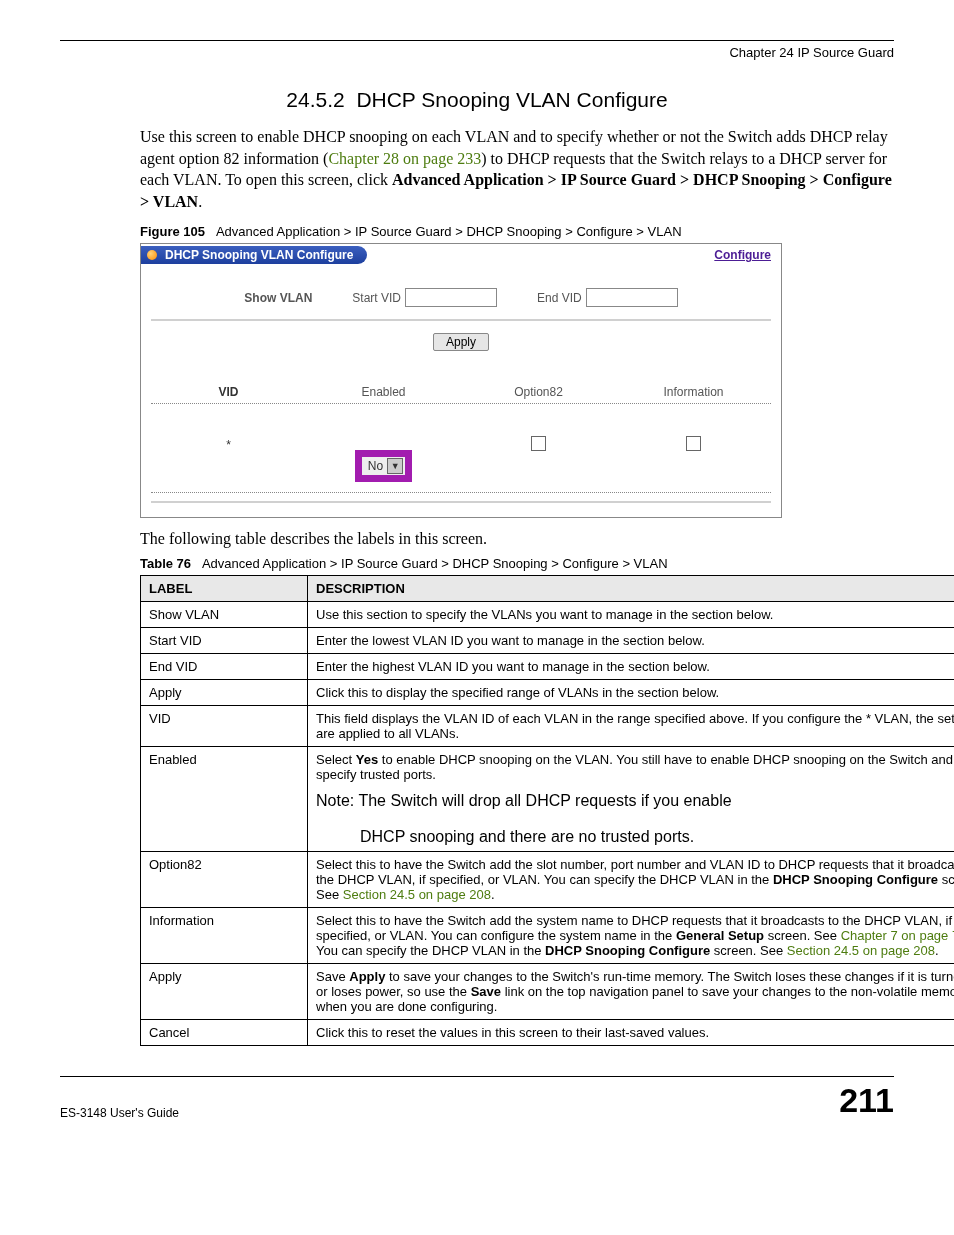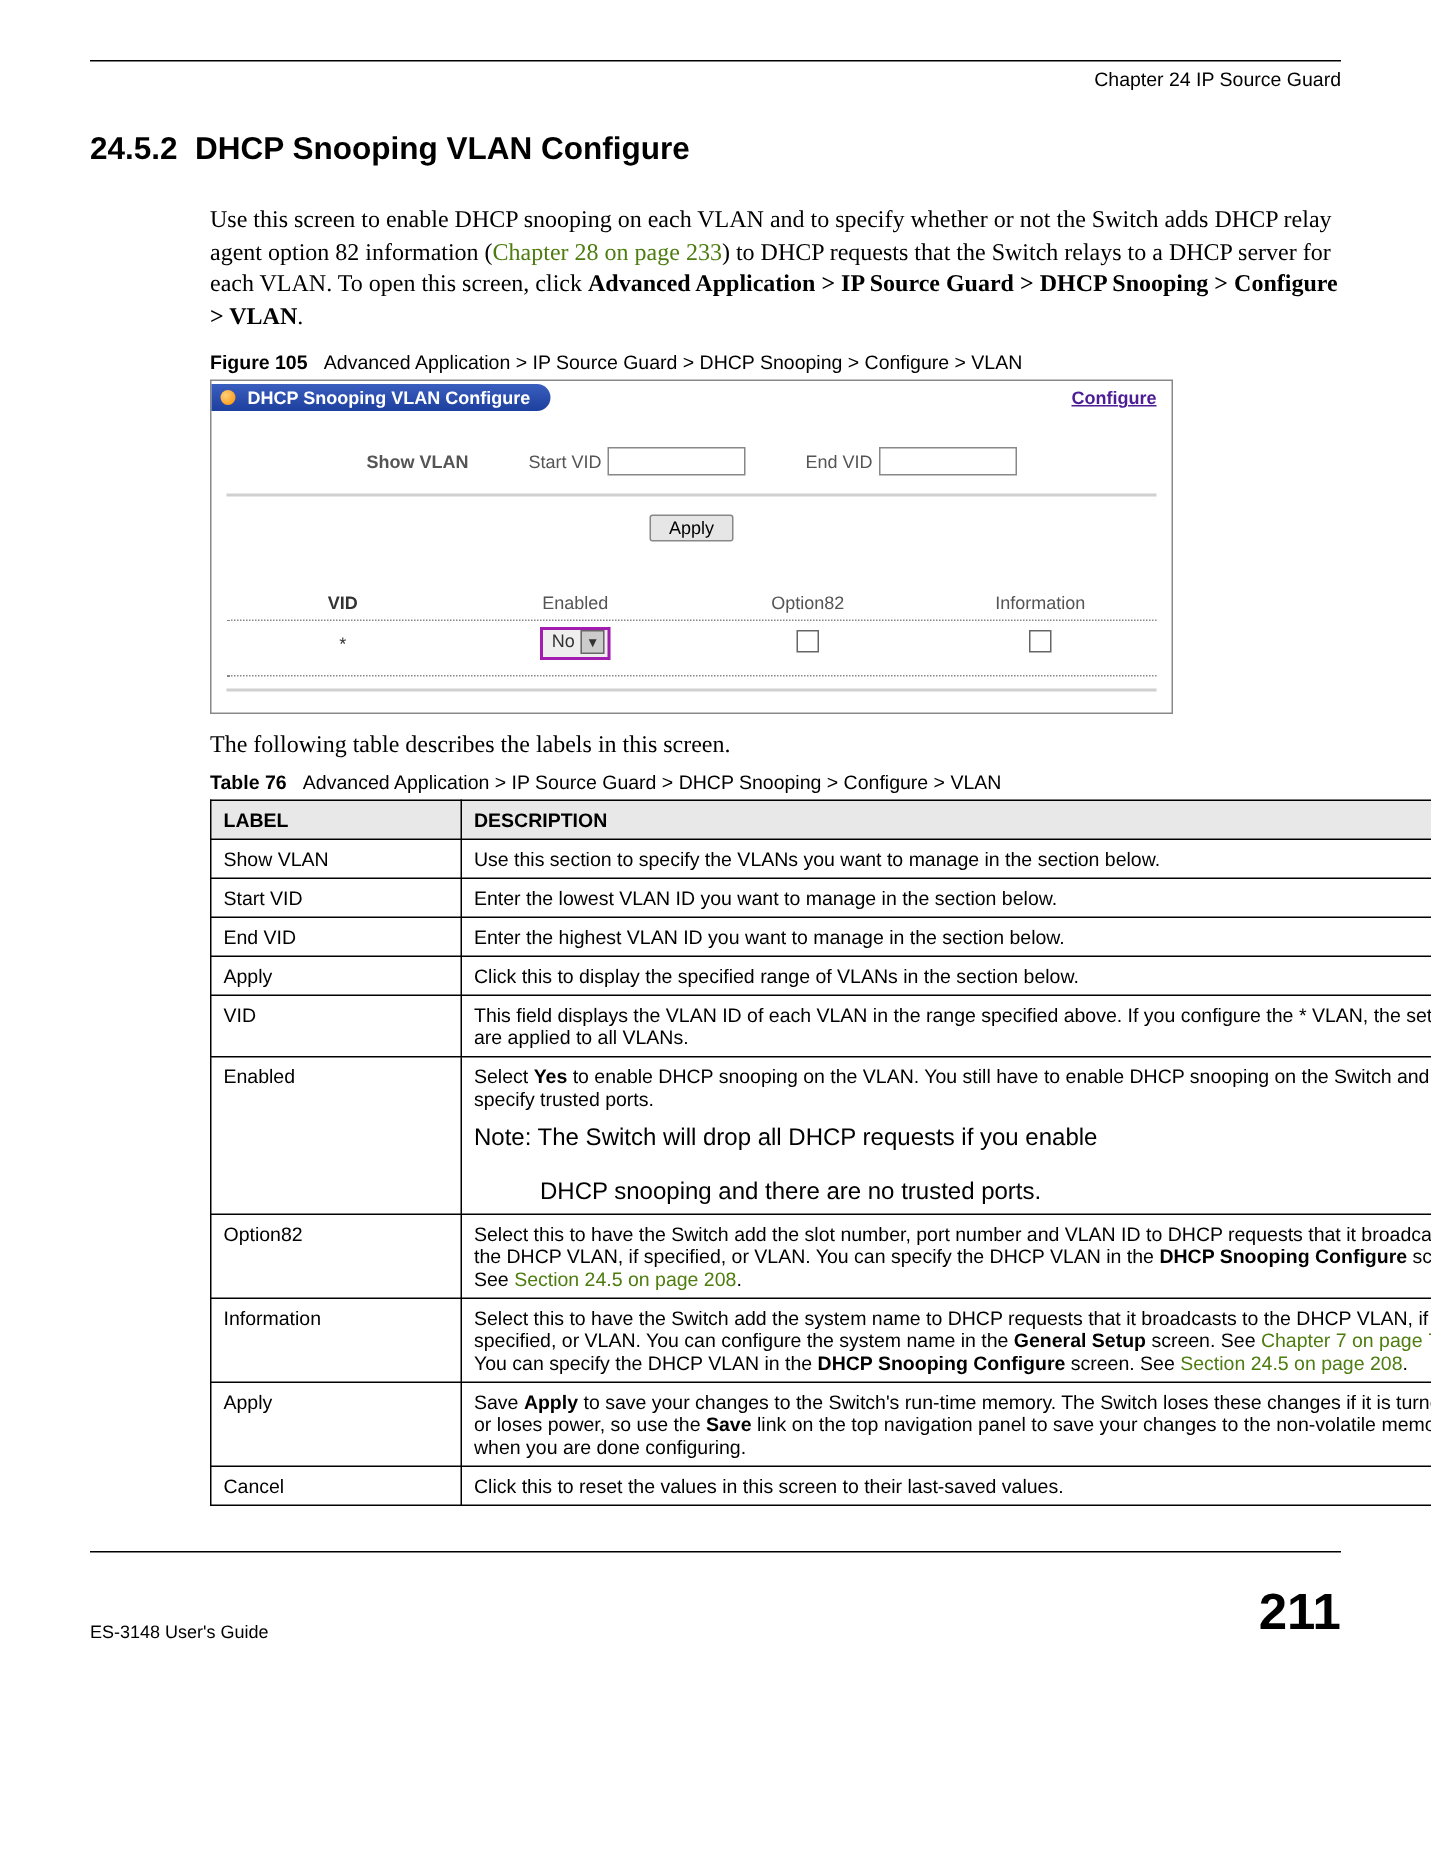--- a/index.html
+++ b/index.html
@@ -18,22 +18,23 @@
   }
   .chapter-line {
     font-family: Arial, Helvetica, sans-serif;
     font-size: 13px;
     text-align: right;
     margin-bottom: 28px;
   }
   h2.section-title {
     font-family: Arial, Helvetica, sans-serif;
     font-size: 21px;
-    font-weight: bold;
-    margin: 0 0 24px 0;
+    font-weight: normal;
+    margin: 0 0 14px 0;
+    text-align: center;
   }
   .body-para {
     margin: 0 0 12px 80px;
     line-height: 1.35;
   }
   .body-para a, .desc-cell a { color: #4d7c0f; text-decoration: none; }
   .fig-caption, .tbl-caption {
     font-family: Liberation Sans, sans-serif;
     font-size: 13px;
     margin: 6px 0 4px 80px;
@@ -123,22 +124,22 @@
   }
   .ss-thead > div { flex:1; text-align:center; }
   .ss-thead .c1 { color:#333; font-weight:bold; }
   .ss-datarow {
     display:flex;
     align-items:center;
     padding: 4px 10px 10px 10px;
   }
   .ss-datarow > div { flex:1; text-align:center; }
   .ss-select {
-    border:2px solid #a21caf; background:#eee; height:18px; font-size:12px;
-    display:inline-flex; padding:0 2px 0 6px;
+    border:7px solid #a21caf; background:#eee; height:18px; font-size:12px;
+    display:inline-flex; align-items:center; padding:0 2px 0 6px;margin-top:42px;
   }
   .ss-select .arrow{
     width:14px;height:14px;background:#ccc;border:1px solid #666;margin-left:4px;
     display:inline-flex;align-items:center;justify-content:center;font-size:9px;
   }
   .ss-chk {
     width:13px;height:13px;border:1px solid #666;display:inline-block;background:#fff;
   }
 
   
@@ -168,21 +169,21 @@
   }
   .note-indent { padding-left: 44px; display:block; }
 
   
   .footer {
     display:flex;
     justify-content: space-between;
     align-items: flex-end;
     margin-top: 30px;
     border-top: 1px solid #000;
-    padding-top: 21px;
+    padding-top: 4px;
   }
   .footer-left {
     font-family: Arial, Helvetica, sans-serif;
     font-size: 12px;
   }
   .footer-right {
     font-family: Arial, Helvetica, sans-serif;
     font-size: 34px;
     font-weight: bold;
   }

